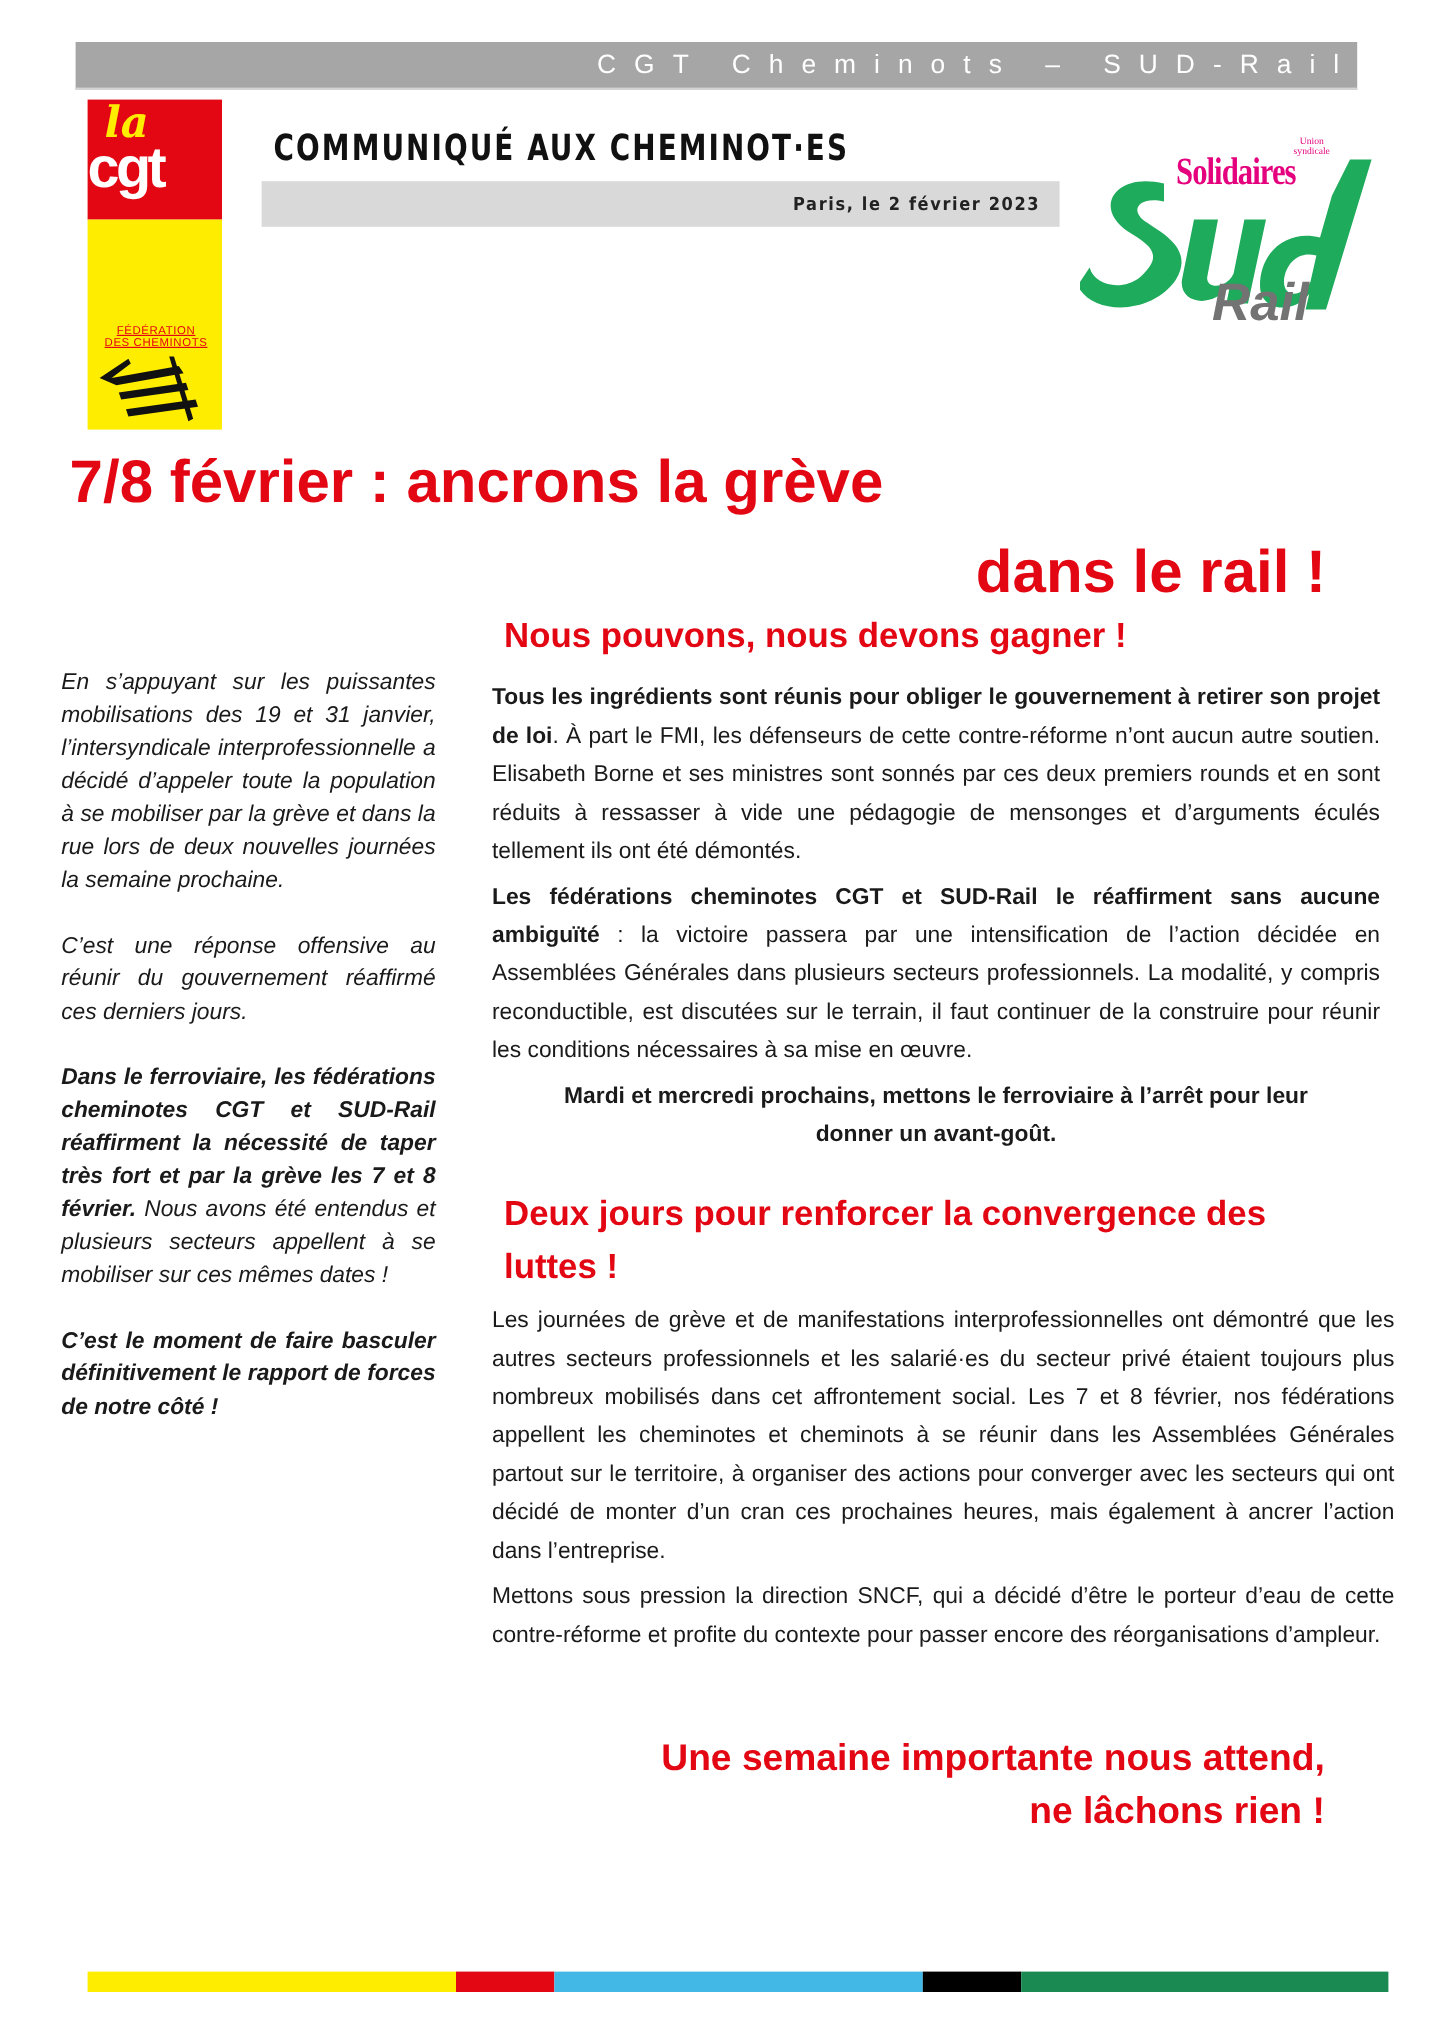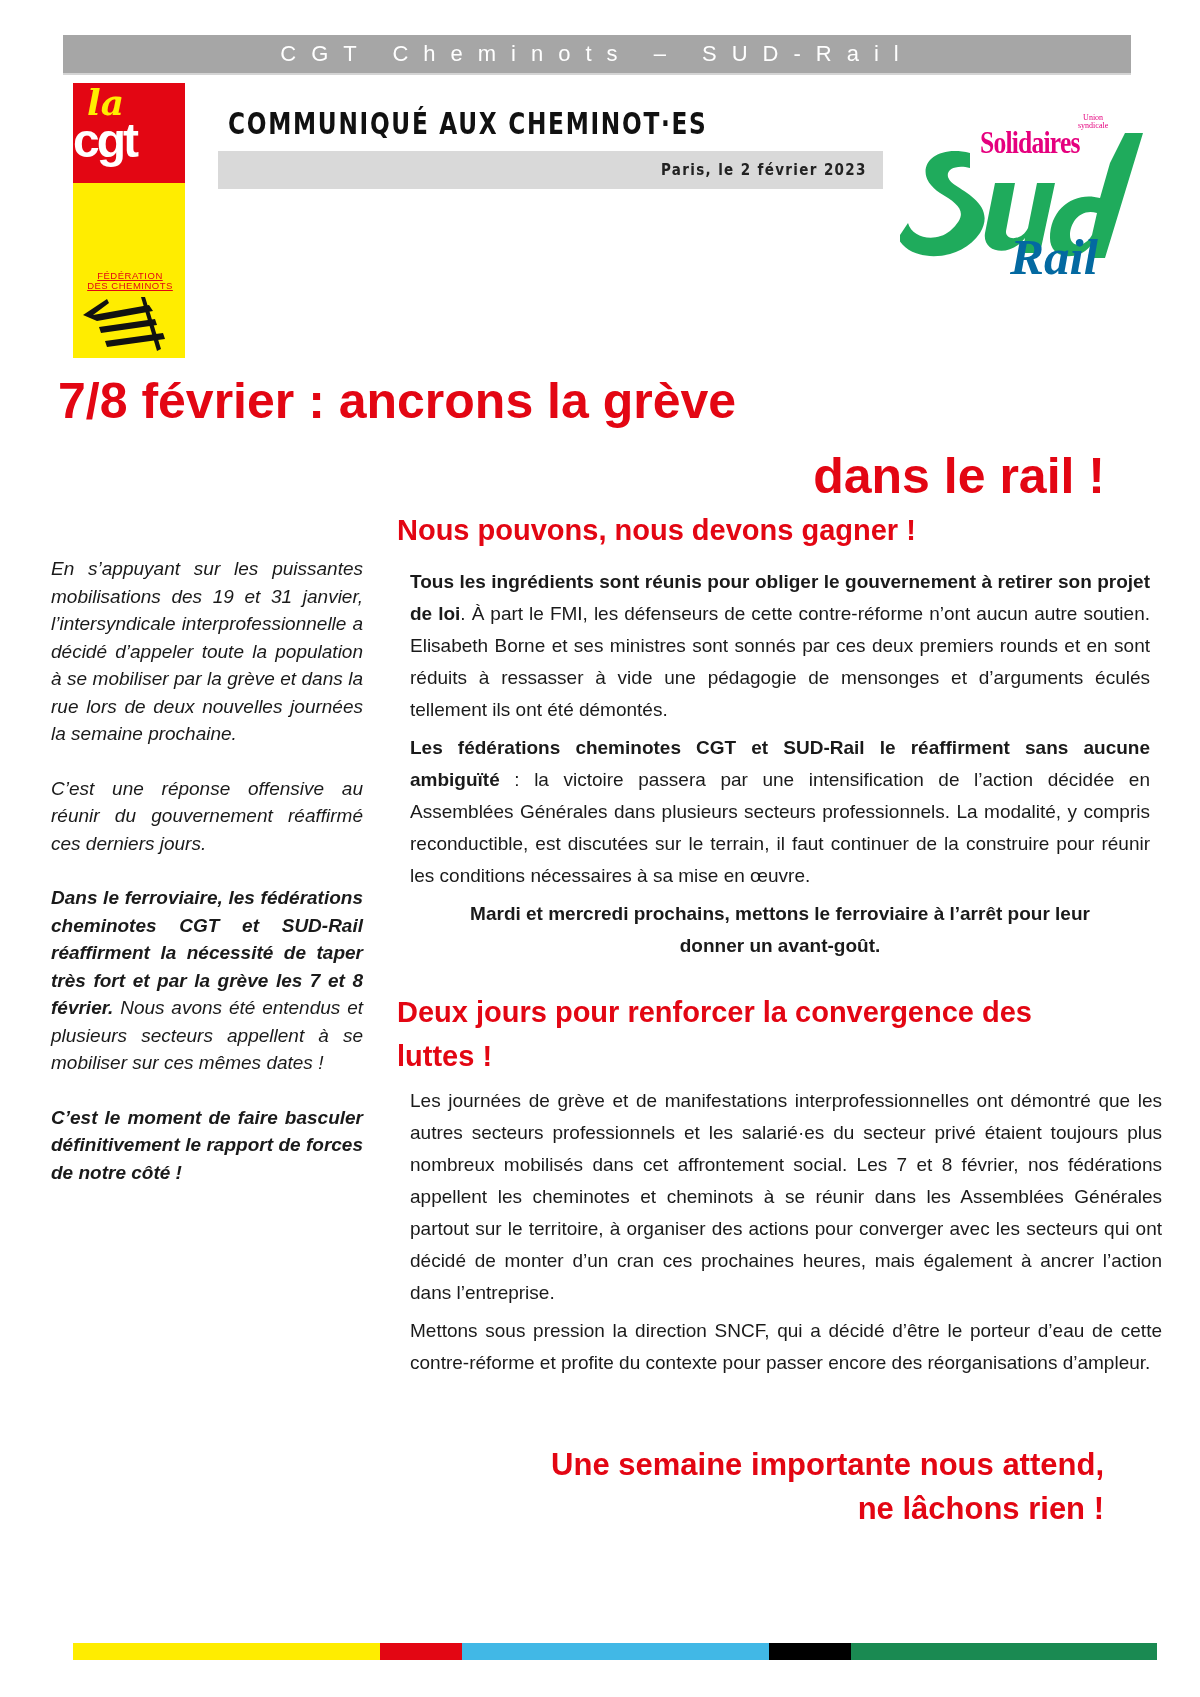--- a/index.html
+++ b/index.html
@@ -1,42 +1,42 @@
 <!DOCTYPE html>
 <html><head>
   <meta charset="utf-8">
   <style>
     html, body { margin: 0; padding: 0; background: #ffffff; }
     body { width: 1200px; height: 1697px; position: relative; overflow: hidden; font-family: "Liberation Sans", sans-serif; color: #1a1a1a; }
 
-    .topbar { position: absolute; left: 63px; top: 35px; width: 1068px; height: 38px; background: #a6a6a6; border-bottom: 2px solid #d4d4d4; display: flex; align-items: center; justify-content: center; }
+    .topbar { position: absolute; left: 63px; top: 35px; width: 1068px; height: 38px; background: #a6a6a6; border-bottom: 2px solid #d4d4d4; display: flex; align-items: center; justify-content: flex-end; }
     .topbar span { color: #ffffff; font-family: "Liberation Sans", sans-serif; font-size: 22px; letter-spacing: 15px; font-weight: normal; white-space: pre; }
 
     .cgt-logo { position: absolute; left: 73px; top: 83px; width: 112px; height: 275px; }
     .cgt-red { position: absolute; left: 0; top: 0; width: 112px; height: 100px; background: #e30613; }
     .cgt-yellow { position: absolute; left: 0; top: 100px; width: 112px; height: 175px; background: #ffed00; }
     .cgt-la { position: absolute; left: 14px; top: -2px; font-family: "DejaVu Serif", serif; font-style: italic; font-size: 36px; color: #ffed00; font-weight: bold; text-align: right; }
     .cgt-txt { position: absolute; left: 0px; top: 30px; font-family: "Liberation Sans", sans-serif; font-weight: bold; font-size: 48px; color: #ffffff; letter-spacing: -3px; }
     .cgt-fed { position: absolute; left: 3px; top: 188px; width: 108px; font-size: 9.5px; line-height: 10px; color: #e30613; letter-spacing: 0.5px; text-align: center; text-decoration: underline; }
     .cgt-rail { position: absolute; left: 6px; top: 210px; width: 100px; height: 60px; }
 
     .comm-title { position: absolute; left: 228px; top: 106px; font-family: "DejaVu Sans Condensed", "DejaVu Sans", sans-serif; font-weight: bold; font-size: 30px; letter-spacing: 2px; color: #111; transform: scaleX(0.86); transform-origin: left center; white-space: nowrap; }
     .date-bar { position: absolute; left: 218px; top: 151px; width: 665px; height: 38px; background: #d9d9d9; }
     .date-bar span { position: absolute; right: 16px; top: 10px; font-family: "DejaVu Sans", sans-serif; font-weight: bold; font-size: 15px; letter-spacing: 1.5px; color: #222; transform: scaleX(0.9); transform-origin: right center; white-space: nowrap; }
 
     .sud-logo { position: absolute; left: 900px; top: 108px; width: 245px; height: 170px; }
     .sud-union { position: absolute; left: 178px; top: 6px; font-family: "Liberation Serif", serif; font-size: 8px; line-height: 8px; color: #e5007e; text-align: center; }
     .sud-solidaires { position: absolute; left: 80px; top: 16px; font-family: "Liberation Serif", serif; font-weight: bold; font-size: 32px; color: #e5007e; letter-spacing: -1px; transform: scaleX(0.8); transform-origin: left; }
     .sud-big { position: absolute; left: 0; top: 5px; }
-    .sud-rail { position: absolute; left: 110px; top: 120px; font-family: Liberation Serif, serif; font-style: italic; font-weight: bold; font-size: 51px; color: #0369a1; }
+    .sud-rail { position: absolute; left: 110px; top: 120px; font-family: Liberation Sans, sans-serif; font-style: italic; font-weight: bold; font-size: 44px; color: #737373; }
 
     .main-title-1 { position: absolute; left: 58px; top: 372px; font-family: "Liberation Sans", sans-serif; font-weight: bold; font-size: 50px; color: #e30613; white-space: nowrap; }
     .main-title-2 { position: absolute; right: 95px; top: 447px; font-family: "Liberation Sans", sans-serif; font-weight: bold; font-size: 50px; color: #e30613; white-space: nowrap; }
 
-    .h2 { position: absolute; font-family: "Liberation Sans", sans-serif; font-weight: bold; font-size: 29px; color: #e30613; }
+    .h2 { position: absolute; font-family: "Liberation Sans", sans-serif; font-weight: bold; font-size: 29px; color: #e30613; margin-left: 23px; }
 
     .left-col { position: absolute; left: 51px; top: 555px; width: 312px; font-size: 19px; line-height: 27.5px; font-style: italic; text-align: justify; color: #1a1a1a; }
     .left-col p { margin: 0 0 27px 0; }
     .left-col b { font-weight: bold; }
 
     .right-col { position: absolute; left: 410px; width: 740px; font-size: 19px; line-height: 32px; text-align: justify; color: #1a1a1a; }
     .right-col p { margin: 0; }
     .center { text-align: center; font-weight: bold; }
 
     .closing { position: absolute; right: 96px; top: 1443px; text-align: right; font-family: "Liberation Sans", sans-serif; font-weight: bold; font-size: 31px; line-height: 44px; color: #e30613; }

